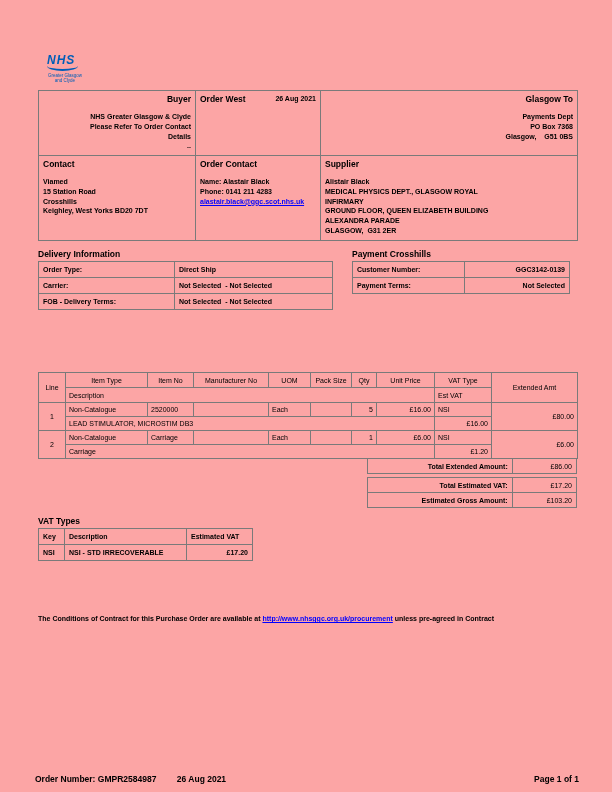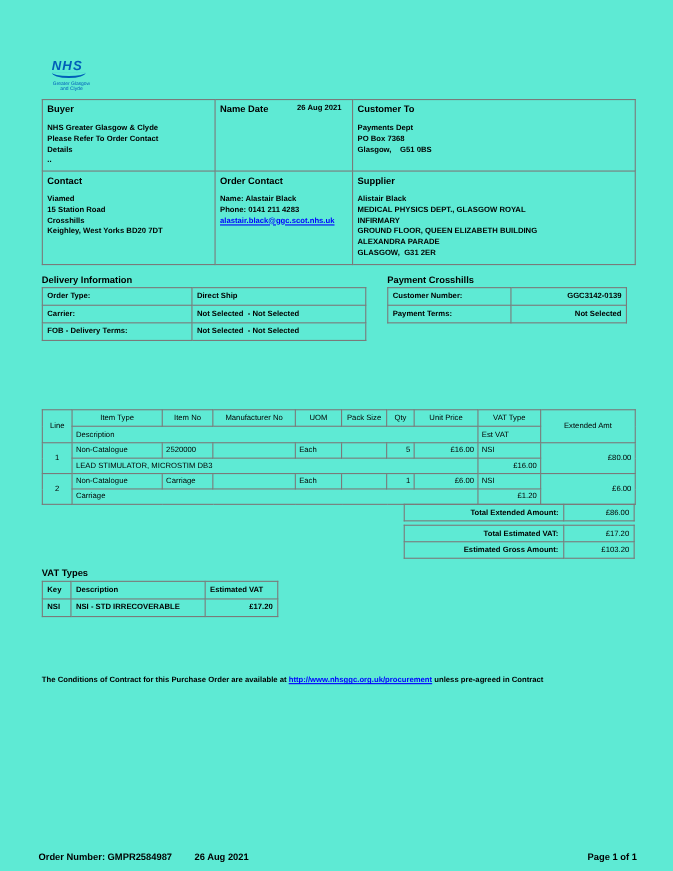--- a/index.html
+++ b/index.html
@@ -1,33 +1,33 @@
 <!DOCTYPE html>
 <html><head>
 <meta charset="utf-8">
 <style>
   html,body{margin:0;padding:0;background:#e8e8e8;}
-  .page{position:relative;width:612px;height:792px;background:#5eead4;margin:0 auto;
+  .page{position:relative;width:612px;height:792px;background:#fca5a5;margin:0 auto;
         font-family:"Liberation Sans",sans-serif;color:#000;overflow:hidden;}
 
   
   .logo{position:absolute;left:47px;top:54px;width:48px;}
   .nhs-word{color:#005EB8;font-weight:bold;font-style:italic;font-size:12px;line-height:1;letter-spacing:1px;}
   .nhs-swoosh{width:31px;height:3px;border-bottom:2px solid #005EB8;
               border-radius:0 0 50% 50% / 0 0 100% 100%;}
   .nhs-org{color:#005EB8;font-size:4.5px;line-height:1.2;text-align:center;width:36px;margin-top:2px;}
 
   .title{position:absolute;left:115px;top:62px;width:460px;text-align:center;
          font-size:13.5px;font-weight:bold;letter-spacing:0.2px;}
 
   
   .header-table{position:absolute;left:38px;top:90px;width:539px;border-collapse:collapse;
                 table-layout:fixed;font-size:7px;}
   .header-table td{border:1px solid #7a7a7a;vertical-align:top;padding:3px 4px;font-weight:bold;}
-  .header-table tr.r1 td{height:58px;}
+  .header-table tr.r1 td{height:58px;text-align:right;}
   .header-table tr.r2 td{height:78px;}
   .cell-head{font-size:8.5px;font-weight:bold;margin-bottom:8px;}
   .line{line-height:1.4;white-space:pre-wrap;}
   .od-wrap{display:flex;justify-content:space-between;}
   .od-value{width:46px;line-height:1.3;white-space:normal;}
   a.email-link{color:#0000FF;font-weight:bold;text-decoration:underline;
                display:inline-block;max-width:106px;word-break:break-all;line-height:1.4;}
 
   .section-heading{position:absolute;font-size:8.5px;font-weight:bold;}
 
@@ -88,26 +88,26 @@
         <tr class="r1">
       <td>
         <div class="cell-head">Buyer</div>
         <div class="line">NHS Greater Glasgow &amp; Clyde</div>
         <div class="line">Please Refer To Order Contact</div>
         <div class="line">Details</div>
         <div class="line">..</div>
       </td>
       <td>
         <div class="od-wrap">
-          <span class="cell-head">Name Date</span>
+          <span class="cell-head">Order West</span>
           <span class="od-value">26 Aug 2021</span>
         </div>
       </td>
       <td>
-        <div class="cell-head">Customer To</div>
+        <div class="cell-head">Glasgow To</div>
         <div class="line">Payments Dept</div>
         <div class="line">PO Box 7368</div>
         <div class="line">Glasgow,    G51 0BS</div>
       </td>
     </tr>
     <tr class="r2">
       <td>
         <div class="cell-head">Contact</div>
         <div class="line">Viamed</div>
         <div class="line">15 Station Road</div>

